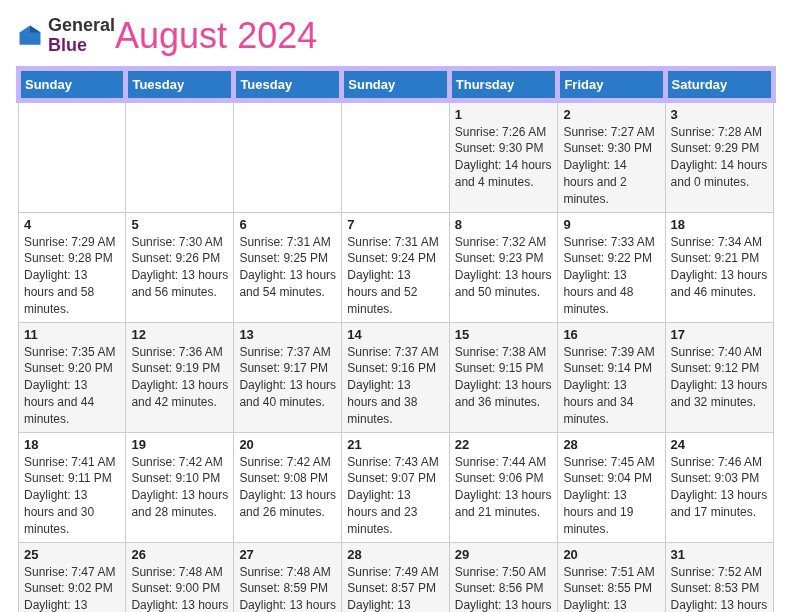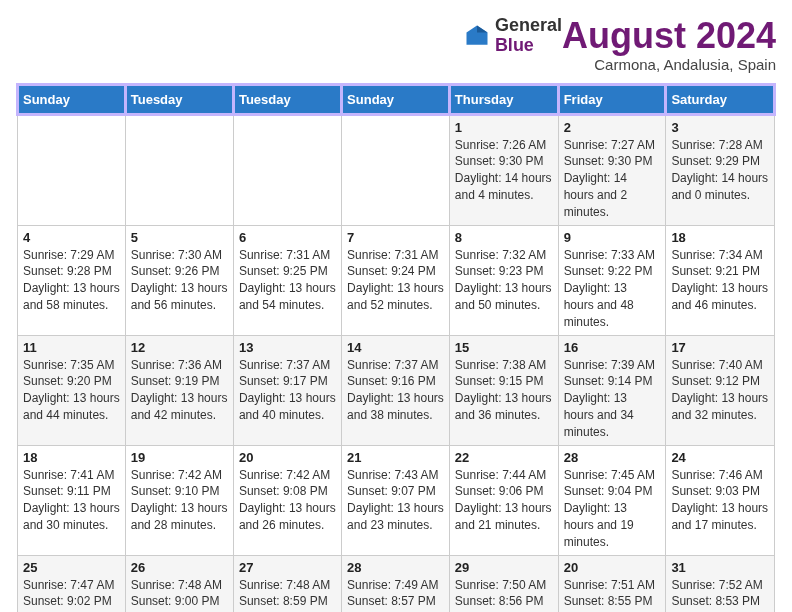--- a/index.html
+++ b/index.html
@@ -5,21 +5,21 @@
     * { box-sizing: border-box; margin: 0; padding: 0; }
     body {
       font-family: Arial, sans-serif;
       background: #fff;
       width: 792px;
       min-height: 612px;
       padding: 16px;
     }
     .header {
       display: flex;
-      justify-content: flex-end;
+      justify-content: flex-start;
       align-items: flex-start;
       margin-bottom: 10px;
     }
     .logo {
       display: flex;
       align-items: center;
       gap: 4px;
     }
     .logo-text {
       font-size: 18px;
@@ -30,41 +30,41 @@
     .logo-text .blue { color: #701a75; }
     .logo-icon {
       width: 28px;
       height: 28px;
     }
     .title-block {
       text-align: right;
     }
     .month-year {
       font-size: 36px;
-      font-weight: bold;
-      color: #701a75;
+      font-weight: normal;
+      color: #ec4899;
       line-height: 1.1;
     }
     .location {
       font-size: 15px;
       color: #444;
     }
     table {
       width: 100%;
       border-collapse: collapse;
       font-size: 11px;
     }
     thead tr th {
       background: #2a7ac7;
       color: #fff;
       font-size: 13px;
       font-weight: bold;
       padding: 6px 4px;
       text-align: left;
-      border: 3px solid #c4b5fd;
+      border: 5px solid #c4b5fd;
     }
     tbody tr td {
       border: 1px solid #ccc;
       vertical-align: top;
       padding: 4px 5px;
       width: 113px;
       min-height: 80px;
       background: #fff;
     }
     tbody tr:nth-child(odd) td {
@@ -103,21 +103,20 @@
       <polygon points="16,4 28,12 28,26 4,26 4,12" fill="#2a7ac7"></polygon>
       <polygon points="16,4 28,12 16,12" fill="#1a5a9a"></polygon>
     </svg>
     <div class="logo-text">
       <span class="general">General</span><br>
       <span class="blue">Blue</span>
     </div>
   </div>
   <div class="title-block">
     <div class="month-year">August 2024</div>
-    <div class="location">Carmona, Andalusia, Spain</div>
   </div>
 </div>
 
 <table>
   <thead>
     <tr>
     <th>Sunday</th>
         <th>Tuesday</th>
         <th>Tuesday</th>
         <th>Sunday</th>

